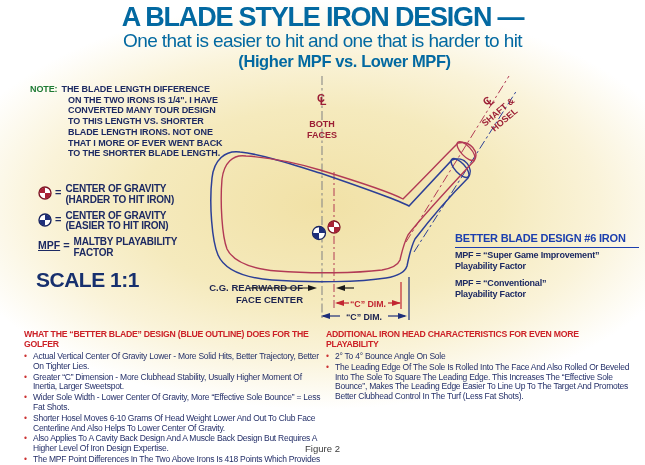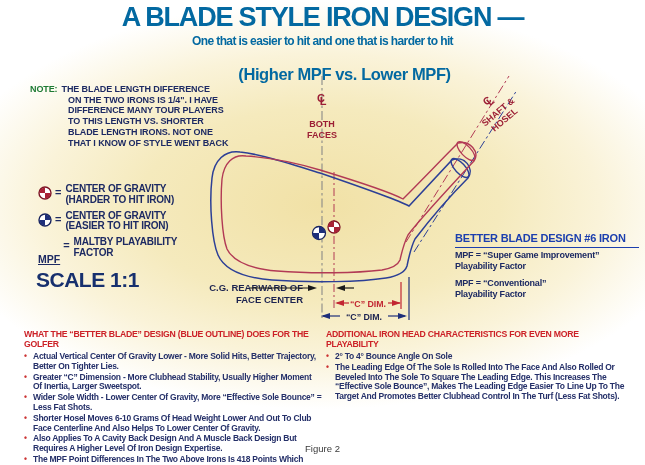--- a/index.html
+++ b/index.html
@@ -4,51 +4,51 @@
 <style>
   html,body{margin:0;padding:0;background:#fff;}
   .canvas{position:relative;width:645px;height:465px;overflow:hidden;background:#fff;
           font-family:"Liberation Sans",sans-serif;}
   .bg{position:absolute;inset:0;
       background:radial-gradient(ellipse 400px 215px at 320px 205px,
         #f1e1a6 0%, #f5eabd 45%, #faf3d9 70%, #ffffff 95%);}
   
   .hdr{position:absolute;top:3px;left:0;right:0;text-align:center;color:#0369a1;}
   .hdr-title{font-size:27px;font-weight:bold;letter-spacing:-1.2px;line-height:28px;}
-  .hdr-sub{font-size:12px;font-weight:bold;letter-spacing:-0.6px;line-height:20px;}
-  .hdr-mpf{font-size:16.5px;font-weight:bold;letter-spacing:-0.4px;margin-top:14px;padding-left:44px;}
+  .hdr-sub{font-size:19px;font-weight:normal;letter-spacing:-0.6px;line-height:20px;}
+  .hdr-mpf{font-size:16.5px;font-weight:bold;letter-spacing:-0.4px;margin-top:1px;padding-left:44px;}
   
   .note{position:absolute;left:30px;top:84px;width:222px;font-size:9px;font-weight:bold;
         color:#1d2a63;line-height:10.7px;letter-spacing:-0.1px;}
   .note-line{padding-left:38px;}
   .note-first{padding-left:0;}
   .note-label{color:#1d7a33;margin-right:4px;}
   
   .legend{position:absolute;left:38px;top:184px;color:#1d2a63;}
   .lg-row{display:flex;align-items:flex-start;margin-bottom:5px;}
   .lg-sym{width:14px;height:14px;margin-top:2px;flex:0 0 auto;}
   .lg-eq{font-size:11px;font-weight:bold;margin:2px 4px 0 3px;}
-  .lg-mpf{font-size:10.5px;font-weight:bold;margin-top:16px;text-decoration:underline;}
+  .lg-mpf{font-size:10.5px;font-weight:bold;margin-top:2px;text-decoration:underline;}
   .lg-txt{font-size:10px;font-weight:bold;line-height:10.8px;letter-spacing:-0.2px;}
   .scale{position:absolute;left:36px;top:268px;font-size:21px;font-weight:bold;
          color:#17306e;letter-spacing:-0.5px;}
   
   .rpanel{position:absolute;left:455px;top:232px;width:184px;}
   .rp-h{font-size:11px;font-weight:bold;letter-spacing:-0.2px;padding-bottom:3px;margin-bottom:2px;}
   .rp-h-blue{color:#1c3fae;border-bottom:1.6px solid #1c3fae;}
   .rp-h-red{color:#c41f3e;border-bottom:1.6px solid #c41f3e;}
   .rp-t{font-size:9px;font-weight:bold;color:#1d2a63;line-height:10.5px;letter-spacing:-0.2px;}
   .rp-block{margin-bottom:7px;}
   
   .sec{position:absolute;top:329px;}
   .sec-left{left:24px;width:298px;}
   .sec-right{left:326px;width:306px;}
   .sec-h{font-size:8.7px;font-weight:bold;color:#cc2127;letter-spacing:-0.25px;margin-bottom:3px;}
   .sec ul{margin:0;padding:0;list-style:none;}
-  .sec li{position:relative;padding-left:9px;font-size:8.5px;font-weight:bold;color:#253069;
+  .sec li{position:relative;padding-left:9px;font-size:8.5px;font-weight:normal;color:#253069;
           line-height:9.8px;letter-spacing:-0.25px;margin-bottom:1px;}
   .sec li::before{content:"\2022";position:absolute;left:0;top:0;color:#c33;}
   .figcap{position:absolute;left:0;right:0;top:443px;text-align:center;
           font-size:9.5px;color:#3a3a3a;}
   
   .draw{position:absolute;inset:0;pointer-events:none;}
   .draw text{font-family:"Liberation Sans",sans-serif;font-weight:bold;}
 </style>
 </head>
 <body>
@@ -58,24 +58,25 @@
 
   <div class="hdr">
     <div class="hdr-title">A BLADE STYLE IRON DESIGN —</div>
     <div class="hdr-sub">One that is easier to hit and one that is harder to hit</div>
     <div class="hdr-mpf">(Higher MPF vs. Lower MPF)</div>
   </div>
 
   <div class="note">
     <div class="note-first"><span class="note-label">NOTE:</span><span>THE BLADE LENGTH DIFFERENCE</span></div>
     <div class="note-line">ON THE TWO IRONS IS 1/4". I HAVE</div>
-    <div class="note-line">DIFFERENCE MANY TOUR PLAYERS</div>
+    <div class="note-line">CONVERTED MANY TOUR DESIGN</div>
     <div class="note-line">TO THIS LENGTH VS. SHORTER</div>
     <div class="note-line">BLADE LENGTH IRONS. NOT ONE</div>
-    <div class="note-line">THAT I KNOW OF STYLE WENT BACK</div>
+    <div class="note-line">THAT I MORE OF EVER WENT BACK</div>
+    <div class="note-line">TO THE SHORTER BLADE LENGTH.</div>
   </div>
 
   <div class="legend">
     <div class="lg-row">
       <svg class="lg-sym" viewBox="0 0 14 14">
         <circle cx="7" cy="7" r="6" fill="#fff" stroke="#7a1526" stroke-width="1.4"></circle>
         <path d="M7,7 L1.4,7 A5.6,5.6 0 0 1 7,1.4 Z" fill="#a82236"></path>
         <path d="M7,7 L12.6,7 A5.6,5.6 0 0 1 7,12.6 Z" fill="#a82236"></path>
       </svg>
       <span class="lg-eq">=</span>

